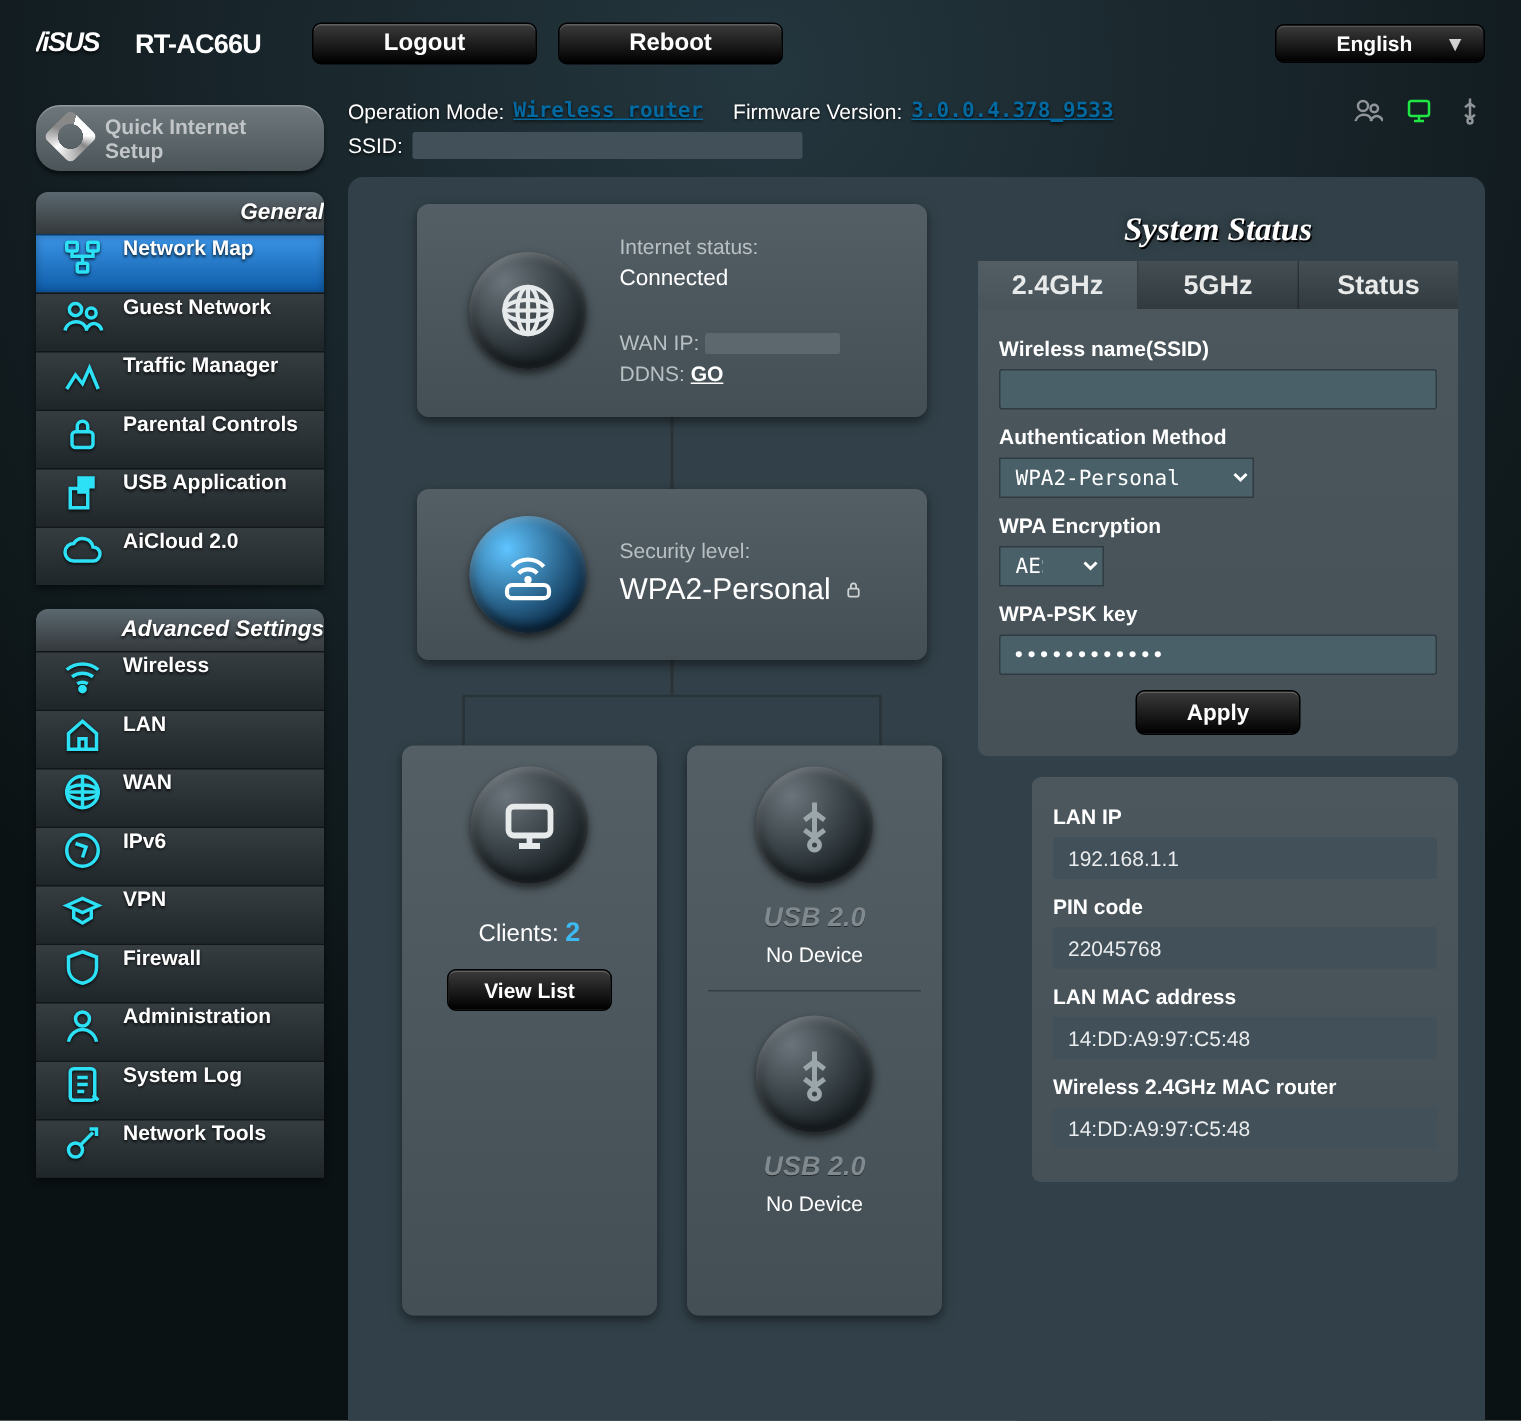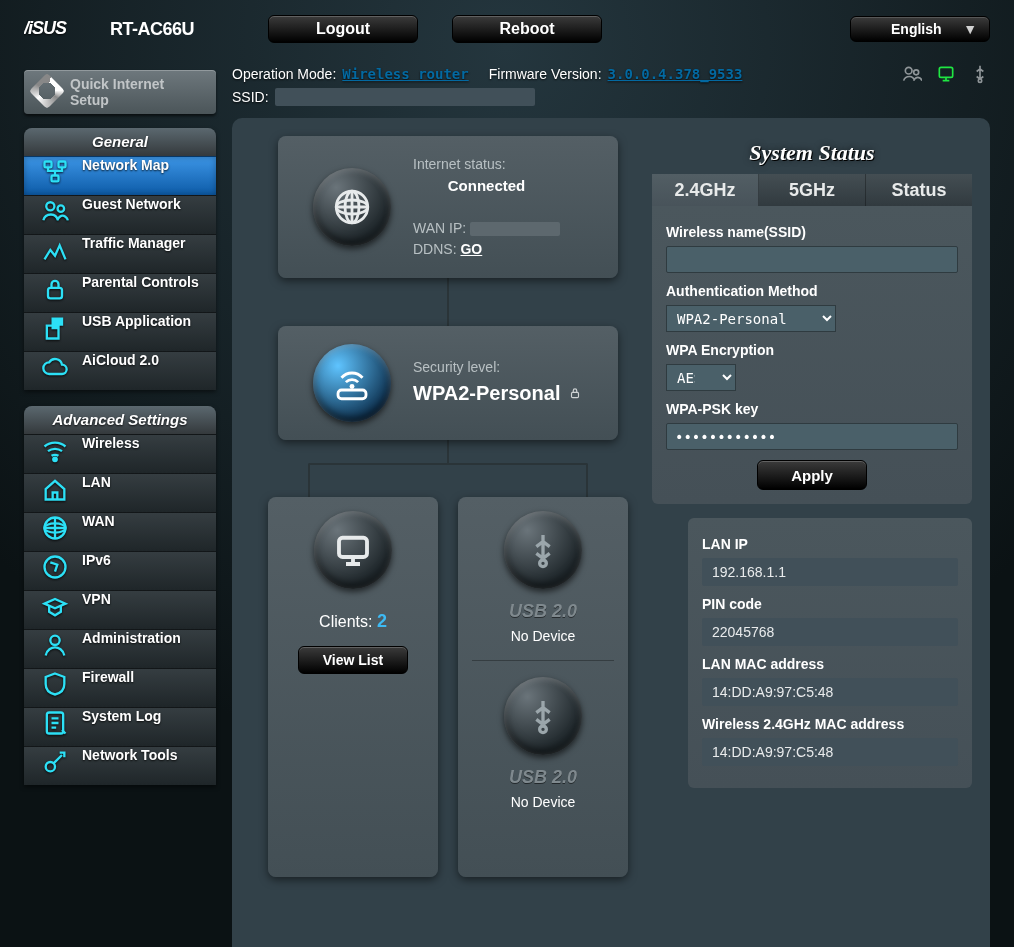--- a/index.html
+++ b/index.html
@@ -24,21 +24,21 @@
     width: 1014px;
     height: 947px;
     overflow: hidden;
   }
 
   .topbar {
     height: 58px;
     display: flex;
     align-items: center;
     padding: 0 24px;
-    gap: 26px;
+    gap: 6px;
   }
   .logo { font: italic bold 22px Arial; letter-spacing:-1px; color:#fff; text-shadow: var(--shadow-text); display:flex; align-items:center; gap:8px;}
   .model { font: bold 18px Arial; color:#fff; letter-spacing:-.5px; }
   .pill-btn {
     width: 150px; height: 28px;
     background: linear-gradient(#3b3b3b,#000);
     border: 1px solid #000;
     border-radius: 6px;
     color:#fff; font-weight:bold; font-size:16px;
     display:flex; align-items:center; justify-content:center;
@@ -61,35 +61,35 @@
   .left-col { width: 192px; flex-shrink:0; }
   .right-col { flex:1; display:flex; flex-direction:column; }
 
   .hdr-line { color:#fff; font-size:14px; text-shadow:var(--shadow-text); display:flex; gap:6px; align-items:center; flex-wrap:wrap;}
   .hdr-line a { color:#0369a1; font-weight:bold;}
   .hdr-icons { margin-left:auto; display:flex; gap:14px; align-items:center;}
 
   .qis {
     margin-top:6px; height:44px;
     background: linear-gradient(#6e787d,#4b5559);
-    border-radius:4px; padding:6px 10px 6px 46px;
+    border-radius:16px; padding:6px 10px 6px 46px;
     color:#c1c5c7; font-weight:bold; font-size:14px;
     box-shadow: inset 0 1px 0 rgba(255,255,255,.25), 0 2px 3px rgba(0,0,0,.6);
     position:relative; cursor:pointer; line-height:1.15;
   }
   .qis::before{ content:""; position:absolute; left:10px; top:8px; width:26px; height:26px;
     background: conic-gradient(from -30deg,#fff 20%,#888 30%,#fff 60%,#888 80%);
     -webkit-mask: radial-gradient(circle,transparent 45%,#000 46%);
     transform: rotate(45deg); border-radius:4px;
   }
 
   .nav-group { margin-top:14px; background:#232c30; border-radius:8px 8px 0 0; overflow:hidden;
     box-shadow:0 2px 4px rgba(0,0,0,.5);}
   .nav-header { height:28px; background:linear-gradient(#5b686f,#34393c);
-    font: italic bold 15px Arial; color:#fff; text-align:center;
+    font: italic bold 15px Arial; color:#fff; text-align:right;
     line-height:28px; text-shadow:var(--shadow-text);}
   .nav-item { height:39px; display:flex; align-items:flex-start; gap:12px;
     padding:0 0 0 16px; color:#fff; font-weight:bold; font-size:14px;
     border-top:1px solid rgba(0,0,0,.4); text-shadow:var(--shadow-text);
     background: linear-gradient(#353d41,#1f2629); cursor:pointer;}
   .nav-item.active { background: linear-gradient(#3c95e6,#0d5ba7); box-shadow: inset 0 0 6px rgba(0,0,0,.3); }
   .nav-icon { width:30px; height:30px; display:flex; align-items:center; justify-content:center;}
   .nav-icon svg { width:28px; height:28px; filter: drop-shadow(0 1px 1px rgba(0,0,0,.8));}
 
   .content-area { background:#324149; border-radius:10px; margin-top:12px; flex:1;
@@ -103,21 +103,21 @@
     padding:18px 35px; color:#fff; position:relative;
   }
   .card-top { width:340px; display:flex; gap:22px; align-items:center;}
   .big-icon { width:78px; height:78px; flex-shrink:0; border-radius:50%;
     background: radial-gradient(circle at 30% 25%, #6a747a, #1f272b 70%);
     box-shadow: inset 0 2px 6px rgba(255,255,255,.25), inset 0 -4px 8px rgba(0,0,0,.6), 0 3px 6px rgba(0,0,0,.6);
     display:flex; align-items:center; justify-content:center;}
   .big-icon-router { background: radial-gradient(circle at 32% 28%, #5fc4ff, #0a2a47 78%);}
   .big-icon svg { width:42px; height:42px;}
   .kv { font-size:14px; line-height:1.5;}
-  .kv .lbl{color:var(--dim);} .kv .val-strong{font-weight:bold; font-size:15px;text-align:center;}
+  .kv .lbl{color:var(--dim);} .kv .val-strong{font-weight:normal; font-size:15px;}
   .go-link{ font-weight:bold; color:#fff; text-decoration: underline;}
   .hconnect { height:24px; width:2px; background:#2a3438;}
   .hsplit { display:flex; gap:14px; width:360px; justify-content:space-between;}
   .tree { width:280px; height:34px; border:2px solid #2a3438; border-bottom:none; border-radius:2px 2px 0 0; margin-top:-1px;}
 
   .small-card { width:170px; padding:14px; display:flex; flex-direction:column; align-items:center; gap:6px;}
   .pc-icon, .usb-icon { width:78px; height:78px; border-radius:50%;
     background: radial-gradient(circle at 30% 25%,#6a747a,#1f272b 70%);
     box-shadow:inset 0 2px 6px rgba(255,255,255,.25), inset 0 -4px 8px rgba(0,0,0,.6),0 3px 6px rgba(0,0,0,.6);
     display:flex;align-items:center;justify-content:center;}
@@ -309,36 +309,36 @@
                   <path d="M7 12v5l5 3 5-3v-5"></path>
                 </g>
               </svg>
             </span>
             <span>VPN</span>
           </div>
           <div class="nav-item">
             <span class="nav-icon">
               <svg viewBox="0 0 24 24">
                 <g fill="none" stroke="#2ce0f6" stroke-width="2">
+                  <path d="M12 3l8 3v6c0 5-3.5 8-8 9-4.5-1-8-4-8-9V6z"></path>
+                </g>
+              </svg>
+            </span>
+            <span>Firewall</span>
+          </div>
+          <div class="nav-item">
+            <span class="nav-icon">
+              <svg viewBox="0 0 24 24">
+                <g fill="none" stroke="#2ce0f6" stroke-width="2">
                   <circle cx="12" cy="8" r="4"></circle>
                   <path d="M4 21c1-5 5-7 8-7s7 2 8 7"></path>
                 </g>
               </svg>
             </span>
             <span>Administration</span>
-          </div>
-          <div class="nav-item">
-            <span class="nav-icon">
-              <svg viewBox="0 0 24 24">
-                <g fill="none" stroke="#2ce0f6" stroke-width="2">
-                  <path d="M12 3l8 3v6c0 5-3.5 8-8 9-4.5-1-8-4-8-9V6z"></path>
-                </g>
-              </svg>
-            </span>
-            <span>Firewall</span>
           </div>
           <div class="nav-item">
             <span class="nav-icon">
               <svg viewBox="0 0 24 24">
                 <g fill="none" stroke="#2ce0f6" stroke-width="2">
                   <rect x="5" y="3" width="14" height="18" rx="2"></rect>
                   <path d="M9 8h6M9 12h6M9 16h4M18 18l3 3"></path>
                 </g>
               </svg>
             </span>
@@ -528,21 +528,21 @@
           </div>
           <div class="fld">
             <div class="fld-label">PIN code</div>
             <div class="ro-box">22045768</div>
           </div>
           <div class="fld">
             <div class="fld-label">LAN MAC address</div>
             <div class="ro-box">14:DD:A9:97:C5:48</div>
           </div>
           <div class="fld">
-            <div class="fld-label">Wireless 2.4GHz MAC address</div>
+            <div class="fld-label">Wireless 2.4GHz MAC router</div>
             <div class="ro-box">14:DD:A9:97:C5:48</div>
           </div>
         </div>
       </div>
     </div>
 
   </div>
 </div>
 
 </body></html>

